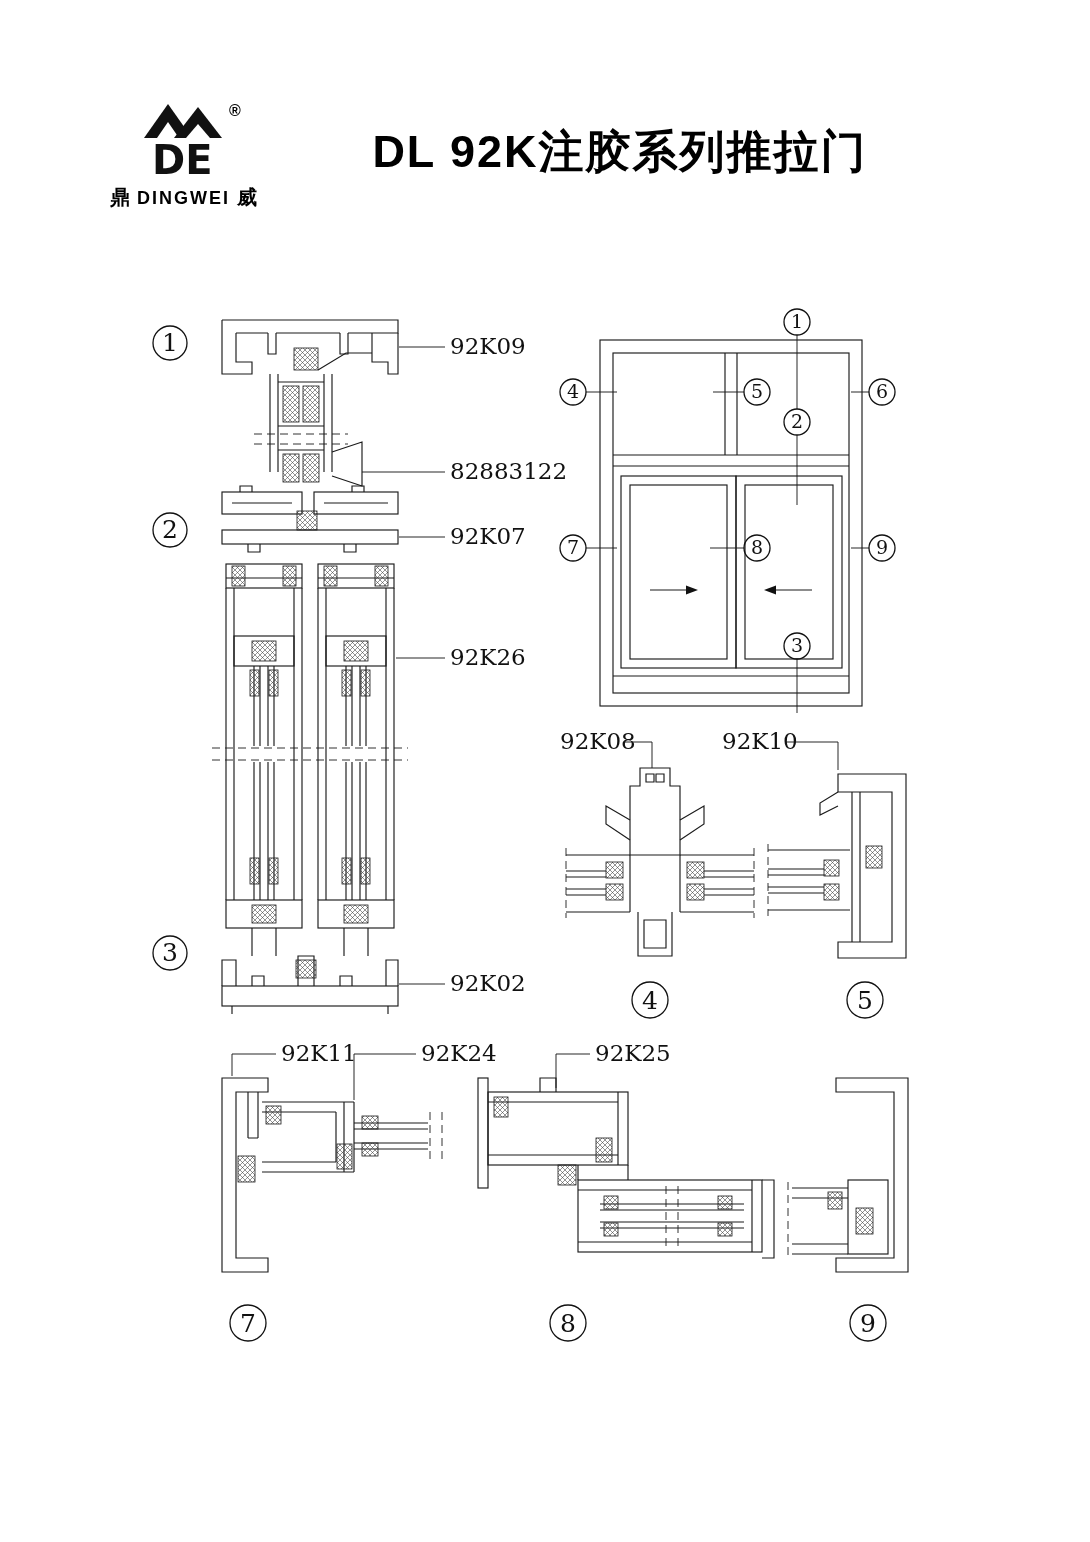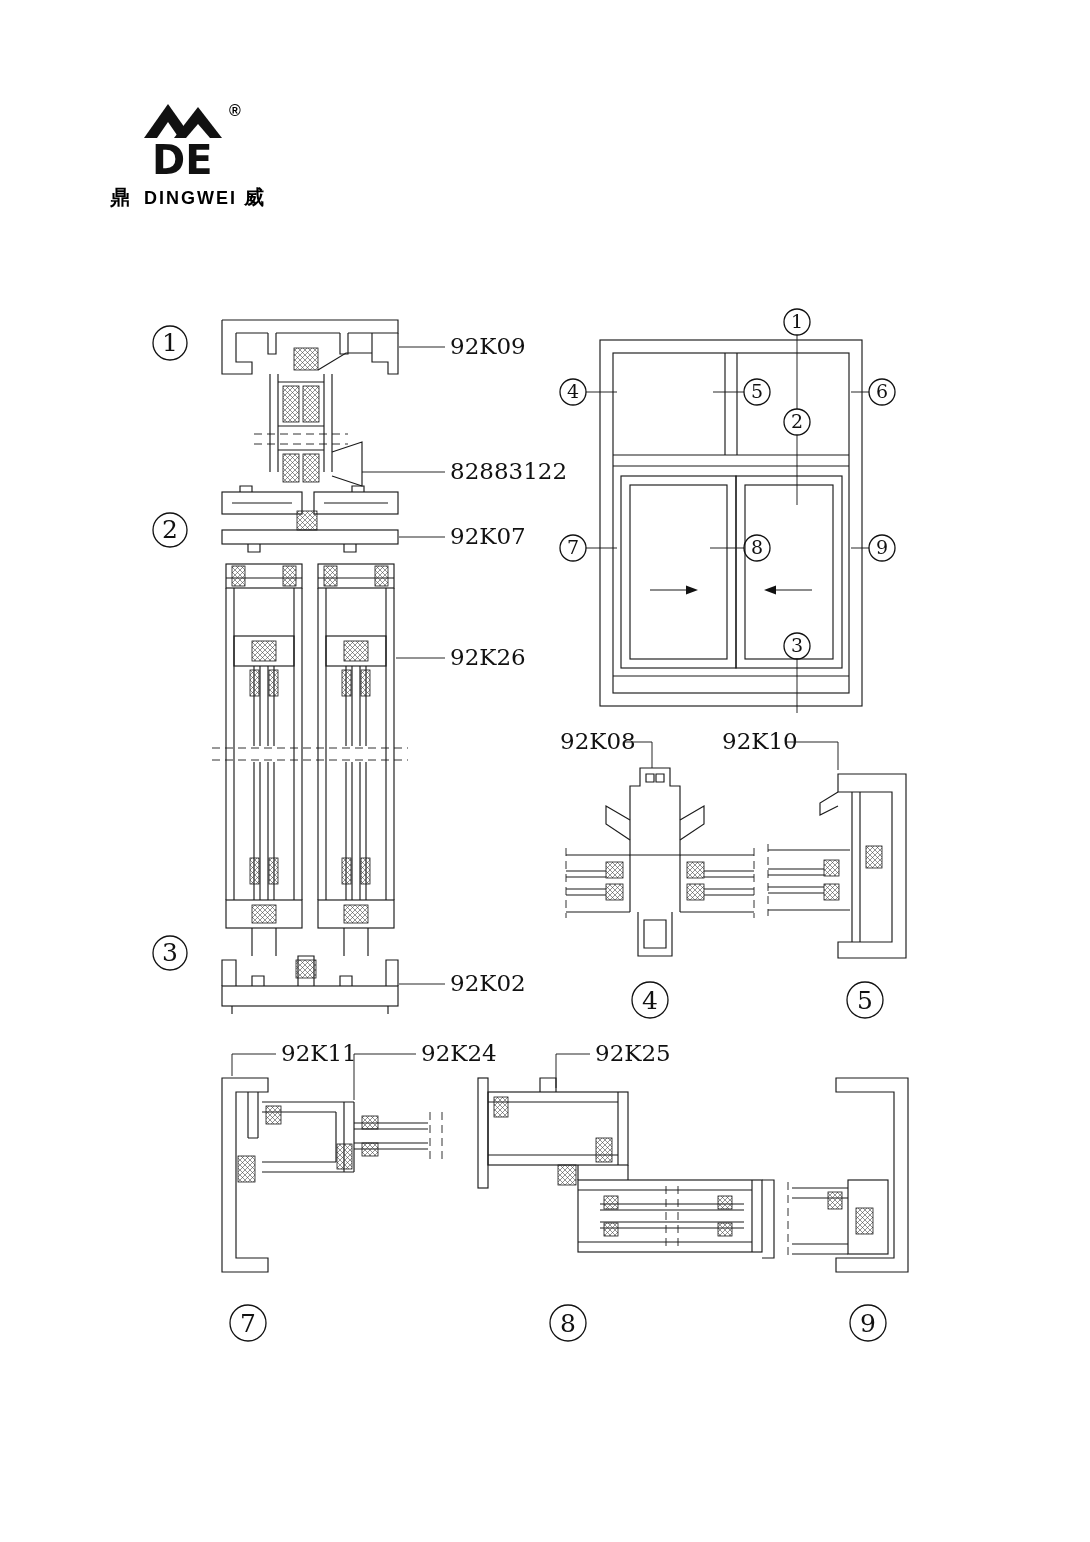--- a/index.html
+++ b/index.html
@@ -14,21 +14,21 @@
     text-align:center; font-size:45px; font-weight:700; letter-spacing:2px;
     white-space:nowrap; color:#000;
     font-family:"Liberation Sans","DejaVu Sans",sans-serif;
   }
   .logo-mark { position:absolute; left:142px; top:98px; }
   .logo-reg  { position:absolute; left:229px; top:102px; font-size:16px; font-weight:700; }
   .brand-line{
     position:absolute; left:110px; top:184px; display:flex; gap:7px;
     align-items:baseline; font-size:20px; font-weight:600;
   }
-  .brand-line .latin { font-size:18px; letter-spacing:2px;margin-left:7px; }
+  .brand-line .latin { font-size:18px; letter-spacing:2px; }
   svg.drawing { position:absolute; left:0; top:0; }
 
   
   .ln   { fill:none; stroke:#1b1b1b; stroke-width:1.15; stroke-linecap:butt; stroke-linejoin:miter; }
   .lead { stroke-width:0.95; }
   .dash { stroke-dasharray:8 5; stroke-width:0.9; }
   .hx   { fill:url(#xh); stroke:#1b1b1b; stroke-width:0.8; }
   .mk   { fill:none; stroke:#111; stroke-width:1.3; }
   text.lbl { font-family:"DejaVu Serif","Liberation Serif",serif; font-size:23px; fill:#111; }
   text.num { font-family:"DejaVu Serif","Liberation Serif",serif; font-size:19px; fill:#111; text-anchor:middle; }
@@ -46,20 +46,21 @@
     <polygon points="32,40 56,9 80,40" fill="#111"></polygon>
     <polygon points="44,40 56,26 68,40" fill="#fff"></polygon>
     <text class="logo-de" x="10" y="76">DE</text>
   </svg>
   <div class="logo-reg">®</div>
   <div class="brand-line">
     <span>鼎</span>
     <span class="latin">DINGWEI</span>
     <span>威</span>
   </div>
+  <h1 class="page-title">DL 92K注胶系列推拉门</h1>
 
   <svg class="drawing" width="1090" height="1542" viewBox="0 0 1090 1542">
     <defs>
       <pattern id="xh" width="5" height="5" patternUnits="userSpaceOnUse">
         <path d="M0 5L5 0M0 0L5 5" stroke="#3a3a3a" stroke-width="0.55" fill="none"></path>
       </pattern>
     </defs>
 
     <g>
 

